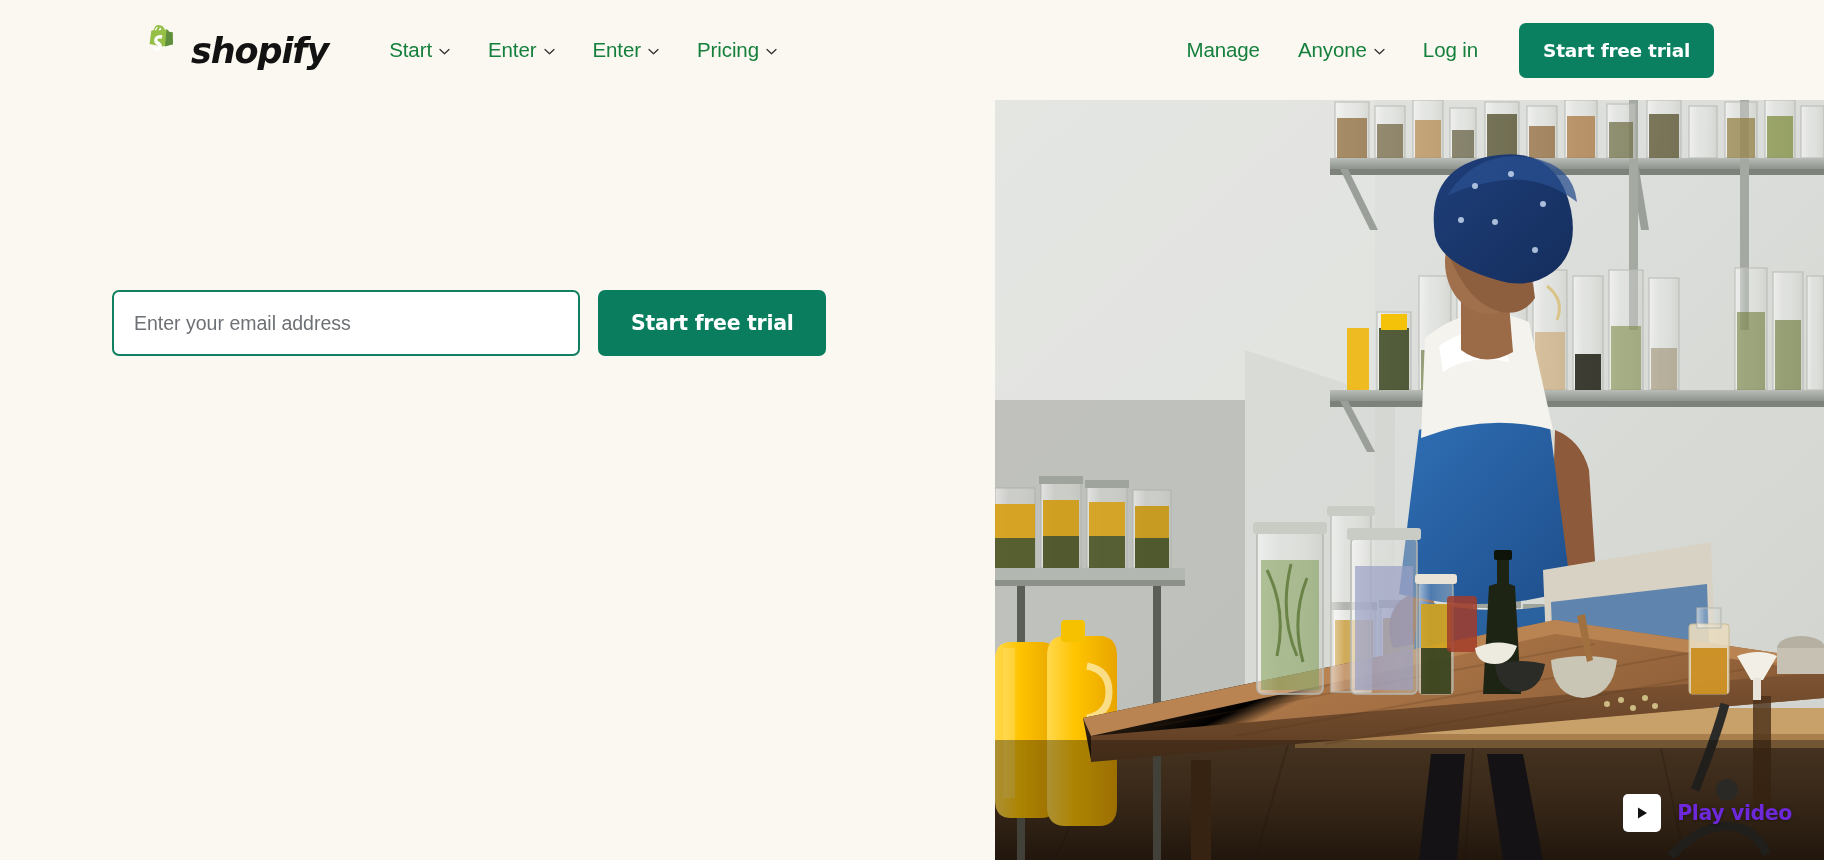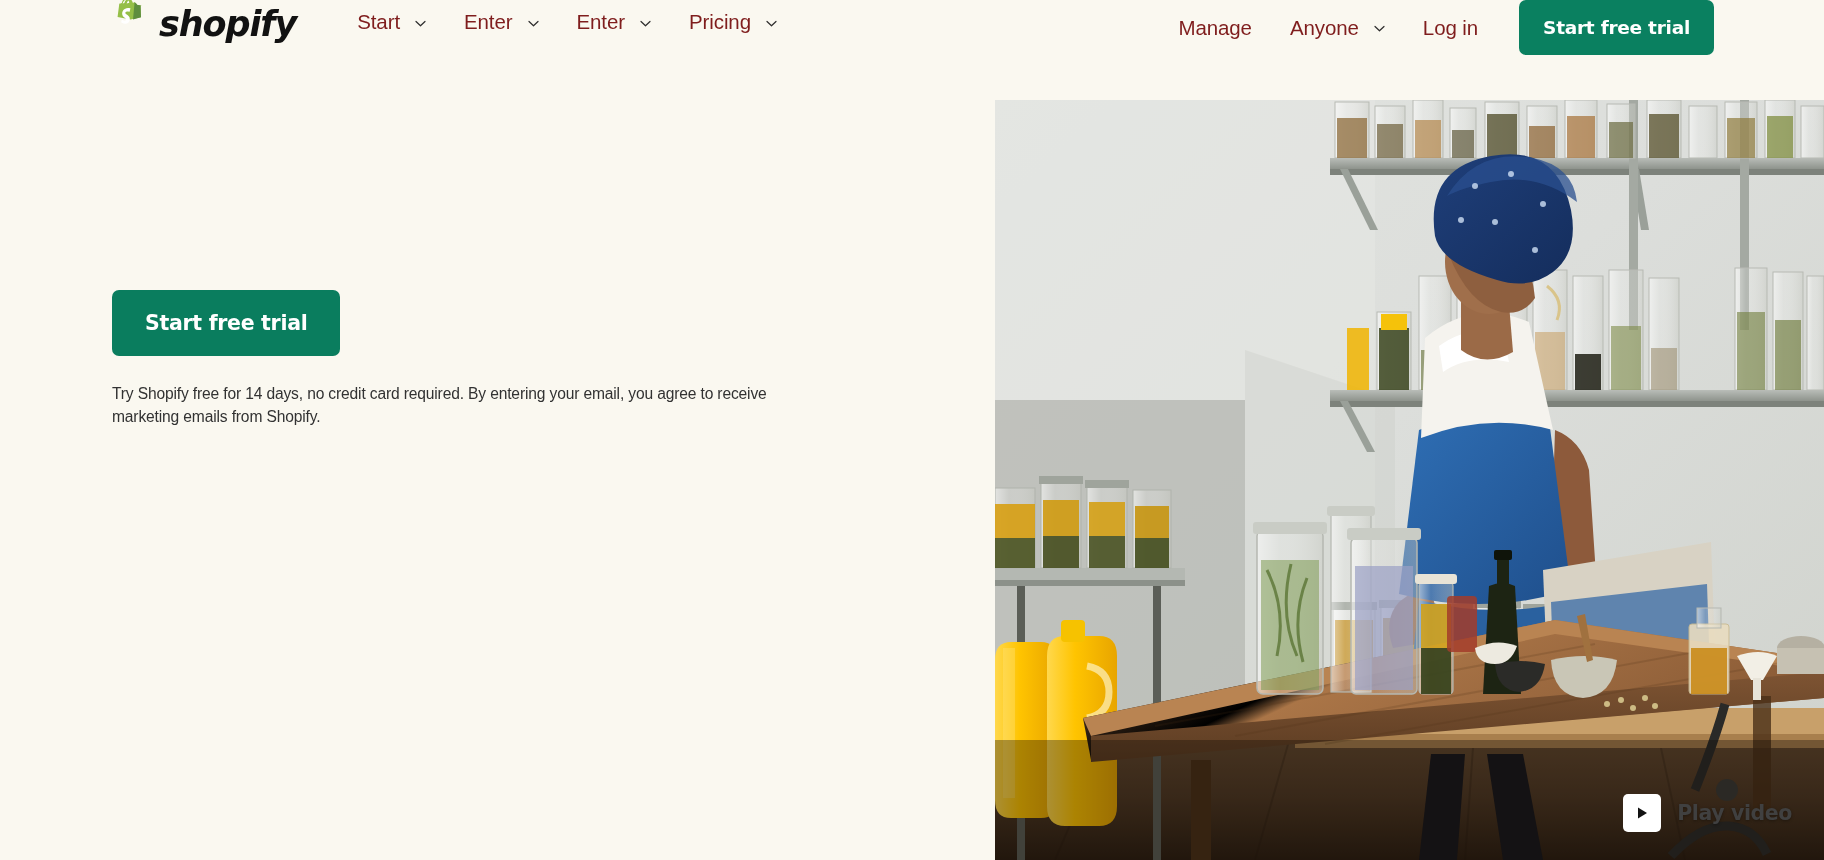--- a/index.html
+++ b/index.html
@@ -24,22 +24,23 @@
     overflow: hidden;
   }
 
   
   .navbar {
     position: absolute;
     top: 0; left: 0;
     width: 1824px;
     height: 100px;
     display: flex;
-    align-items: flex-start;
+    align-items: center;
     z-index: 20;
+    padding-left: 32px;
   }
 
   .logo-wrap {
     display: flex;
     align-items: center;
     margin-left: 112px;
     margin-right: 42px;
     height: 46px;
   }
   .logo-mark { display: block; }
@@ -57,25 +58,25 @@
 
   .nav-primary {
     display: flex;
     align-items: center;
     gap: 0px;
   }
 
   .nav-item {
     display: inline-flex;
     align-items: center;
-    gap: 15px;
+    gap: 7px;
     padding: 10px 19px;
     font-size: 20.5px;
     font-weight: 400;
-    color: #7f1d1d;
+    color: #15803d;
     letter-spacing: -0.1px;
     cursor: pointer;
     white-space: nowrap;
   }
   .nav-item .chev {
     display: inline-block;
     width: 11px;
     height: 11px;
     position: relative;
     top: 1px;
@@ -209,21 +210,21 @@
     background: #ffffff;
     border-radius: 5px;
     display: flex;
     align-items: center;
     justify-content: center;
   }
   .play-label {
     font-family: "DejaVu Sans", sans-serif;
     font-size: 20.5px;
     font-weight: 700;
-    color: #404040;
+    color: #6d28d9;
     letter-spacing: -0.4px;
     text-shadow: 0 1px 3px rgba(0,0,0,.35);
   }
 </style>
 </head>
 <body>
 
 <div class="page">
 
   <nav class="navbar">
@@ -290,24 +291,24 @@
       <span class="nav-item">
         <span>Log in</span>
       </span>
       <button class="btn-trial-nav">Start free trial</button>
     </div>
   </nav>
 
   <section class="hero-left">
 
     <form class="form-row">
+      <input class="email-field" type="email" placeholder="Enter your email address" style="">
       <button class="btn-trial-hero">Start free trial</button>
     </form>
 
-    <p class="fineprint">Try Shopify free for 14 days, no credit card required. By entering your email, you agree to receive marketing emails from Shopify.</p>
   </section>
 
   <div class="hero-media">
     <svg class="photo" viewBox="0 0 829 760" preserveAspectRatio="xMidYMid slice">
       <defs>
         <linearGradient id="wallG" x1="0" y1="0" x2="1" y2="1">
           <stop offset="0%" stop-color="#e2e4e0"></stop>
           <stop offset="45%" stop-color="#dcdedb"></stop>
           <stop offset="100%" stop-color="#cfd2cc"></stop>
         </linearGradient>

